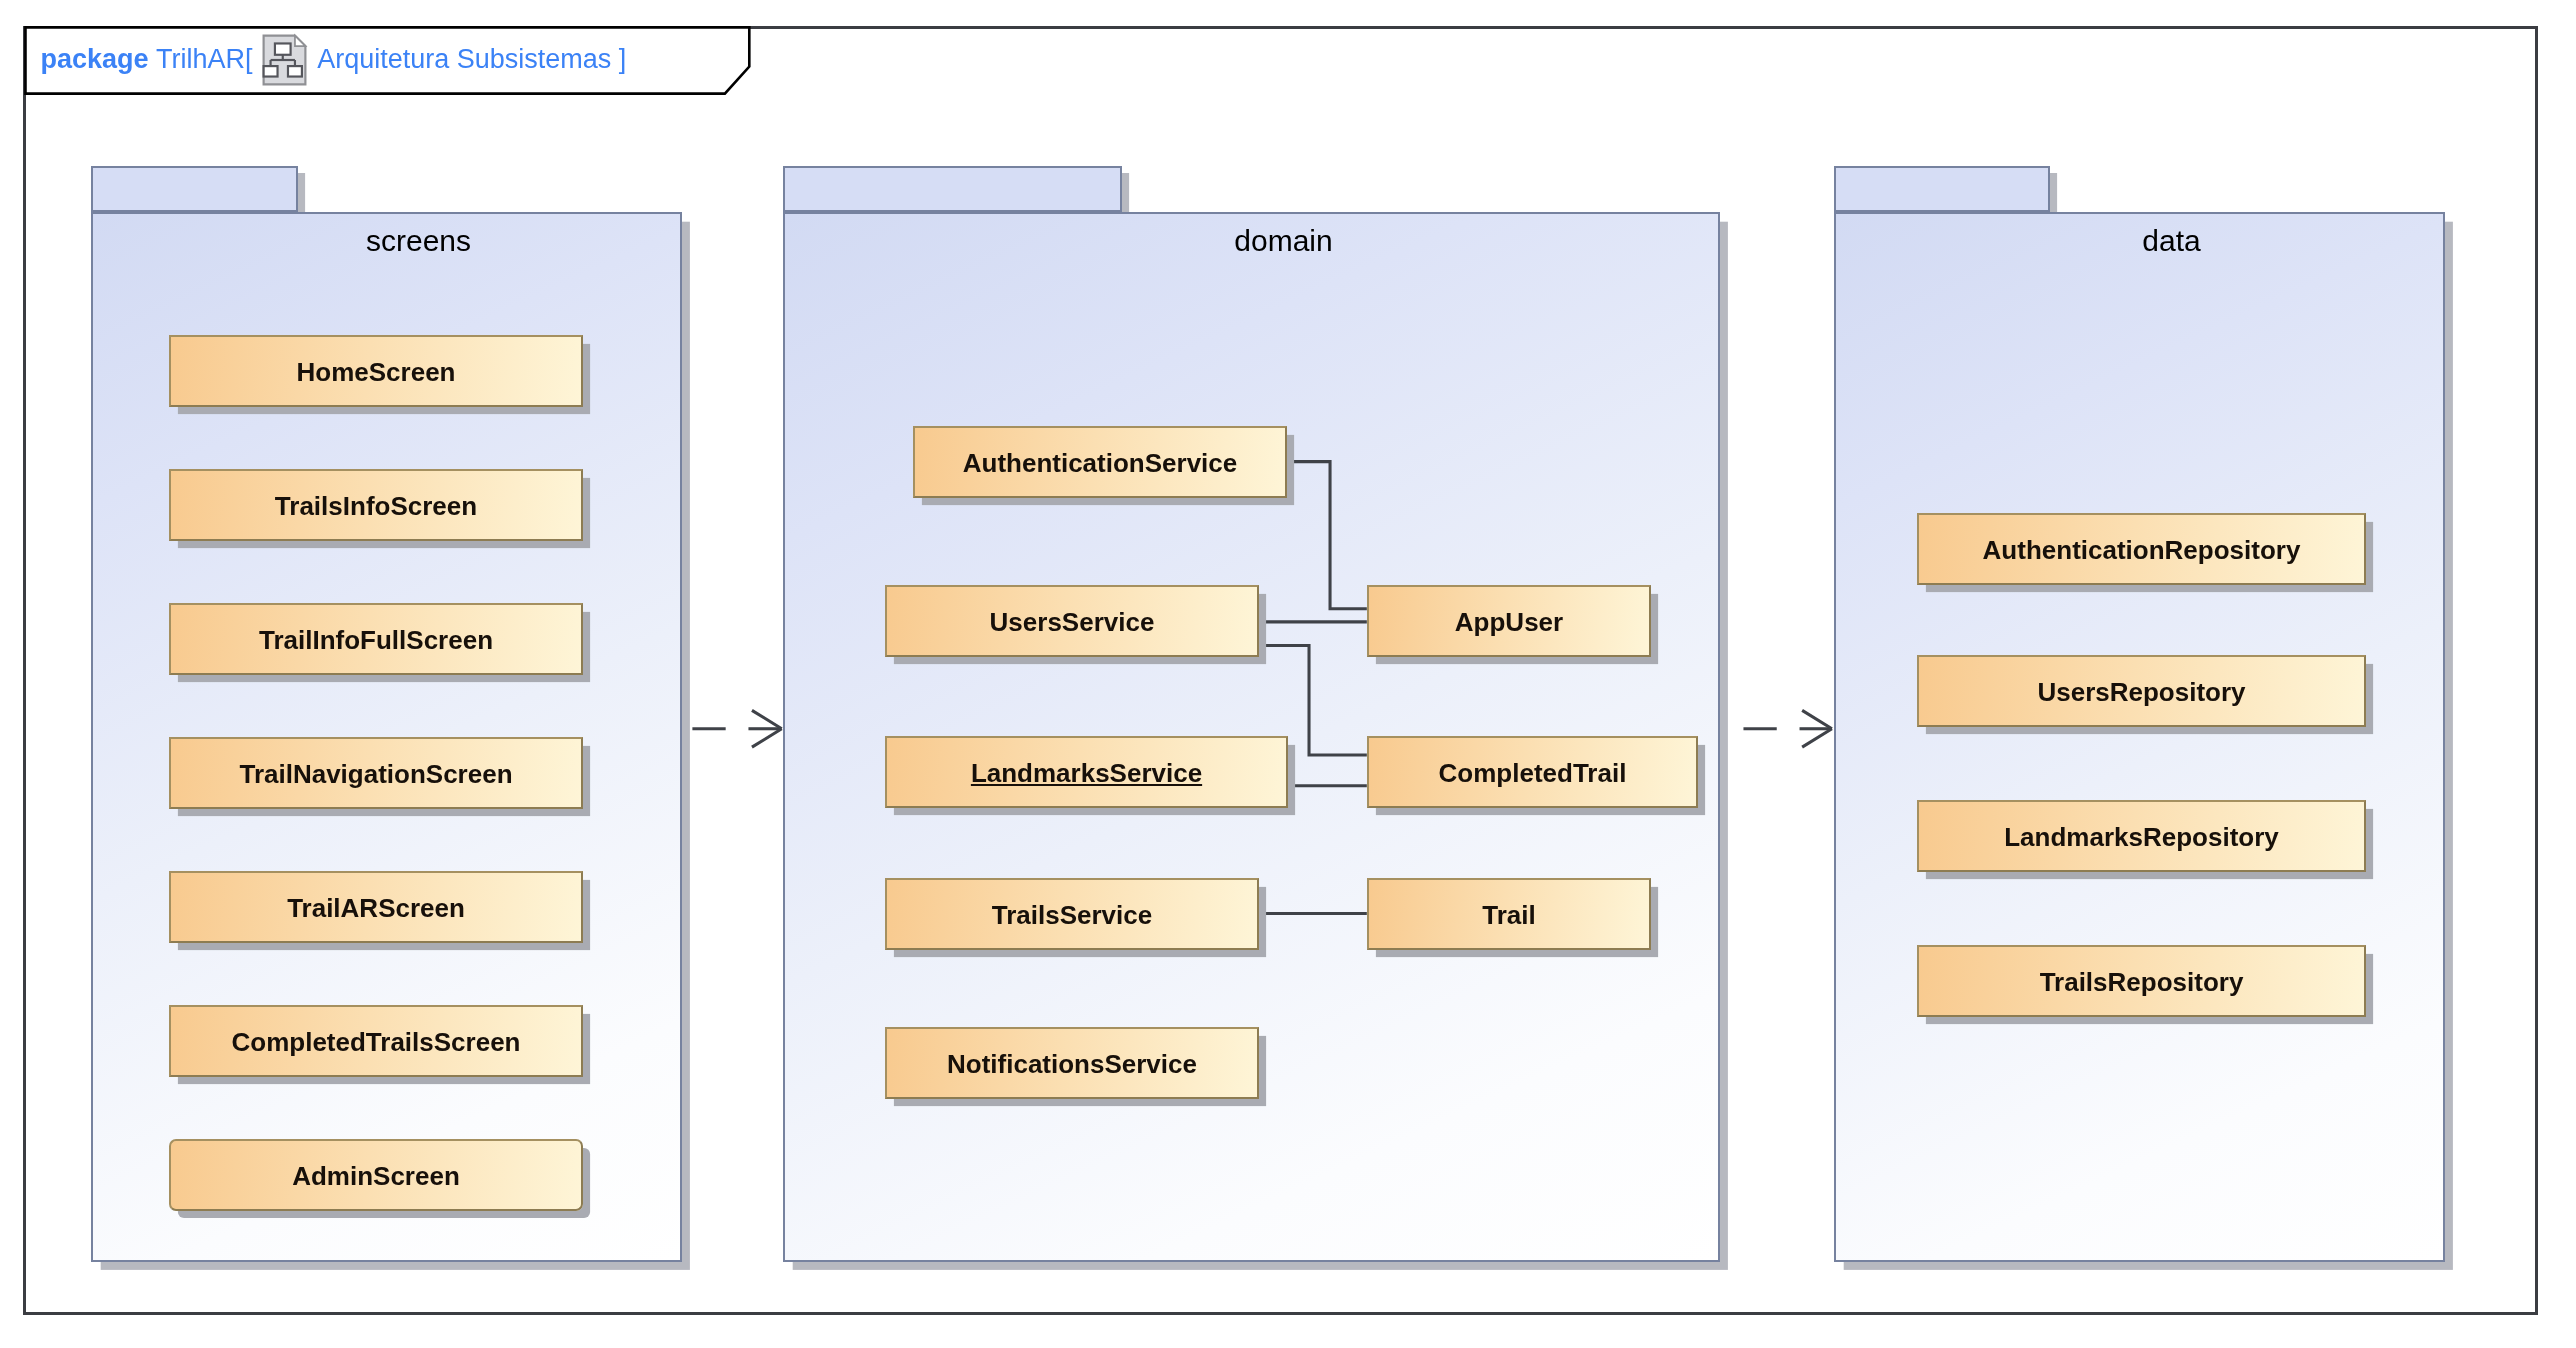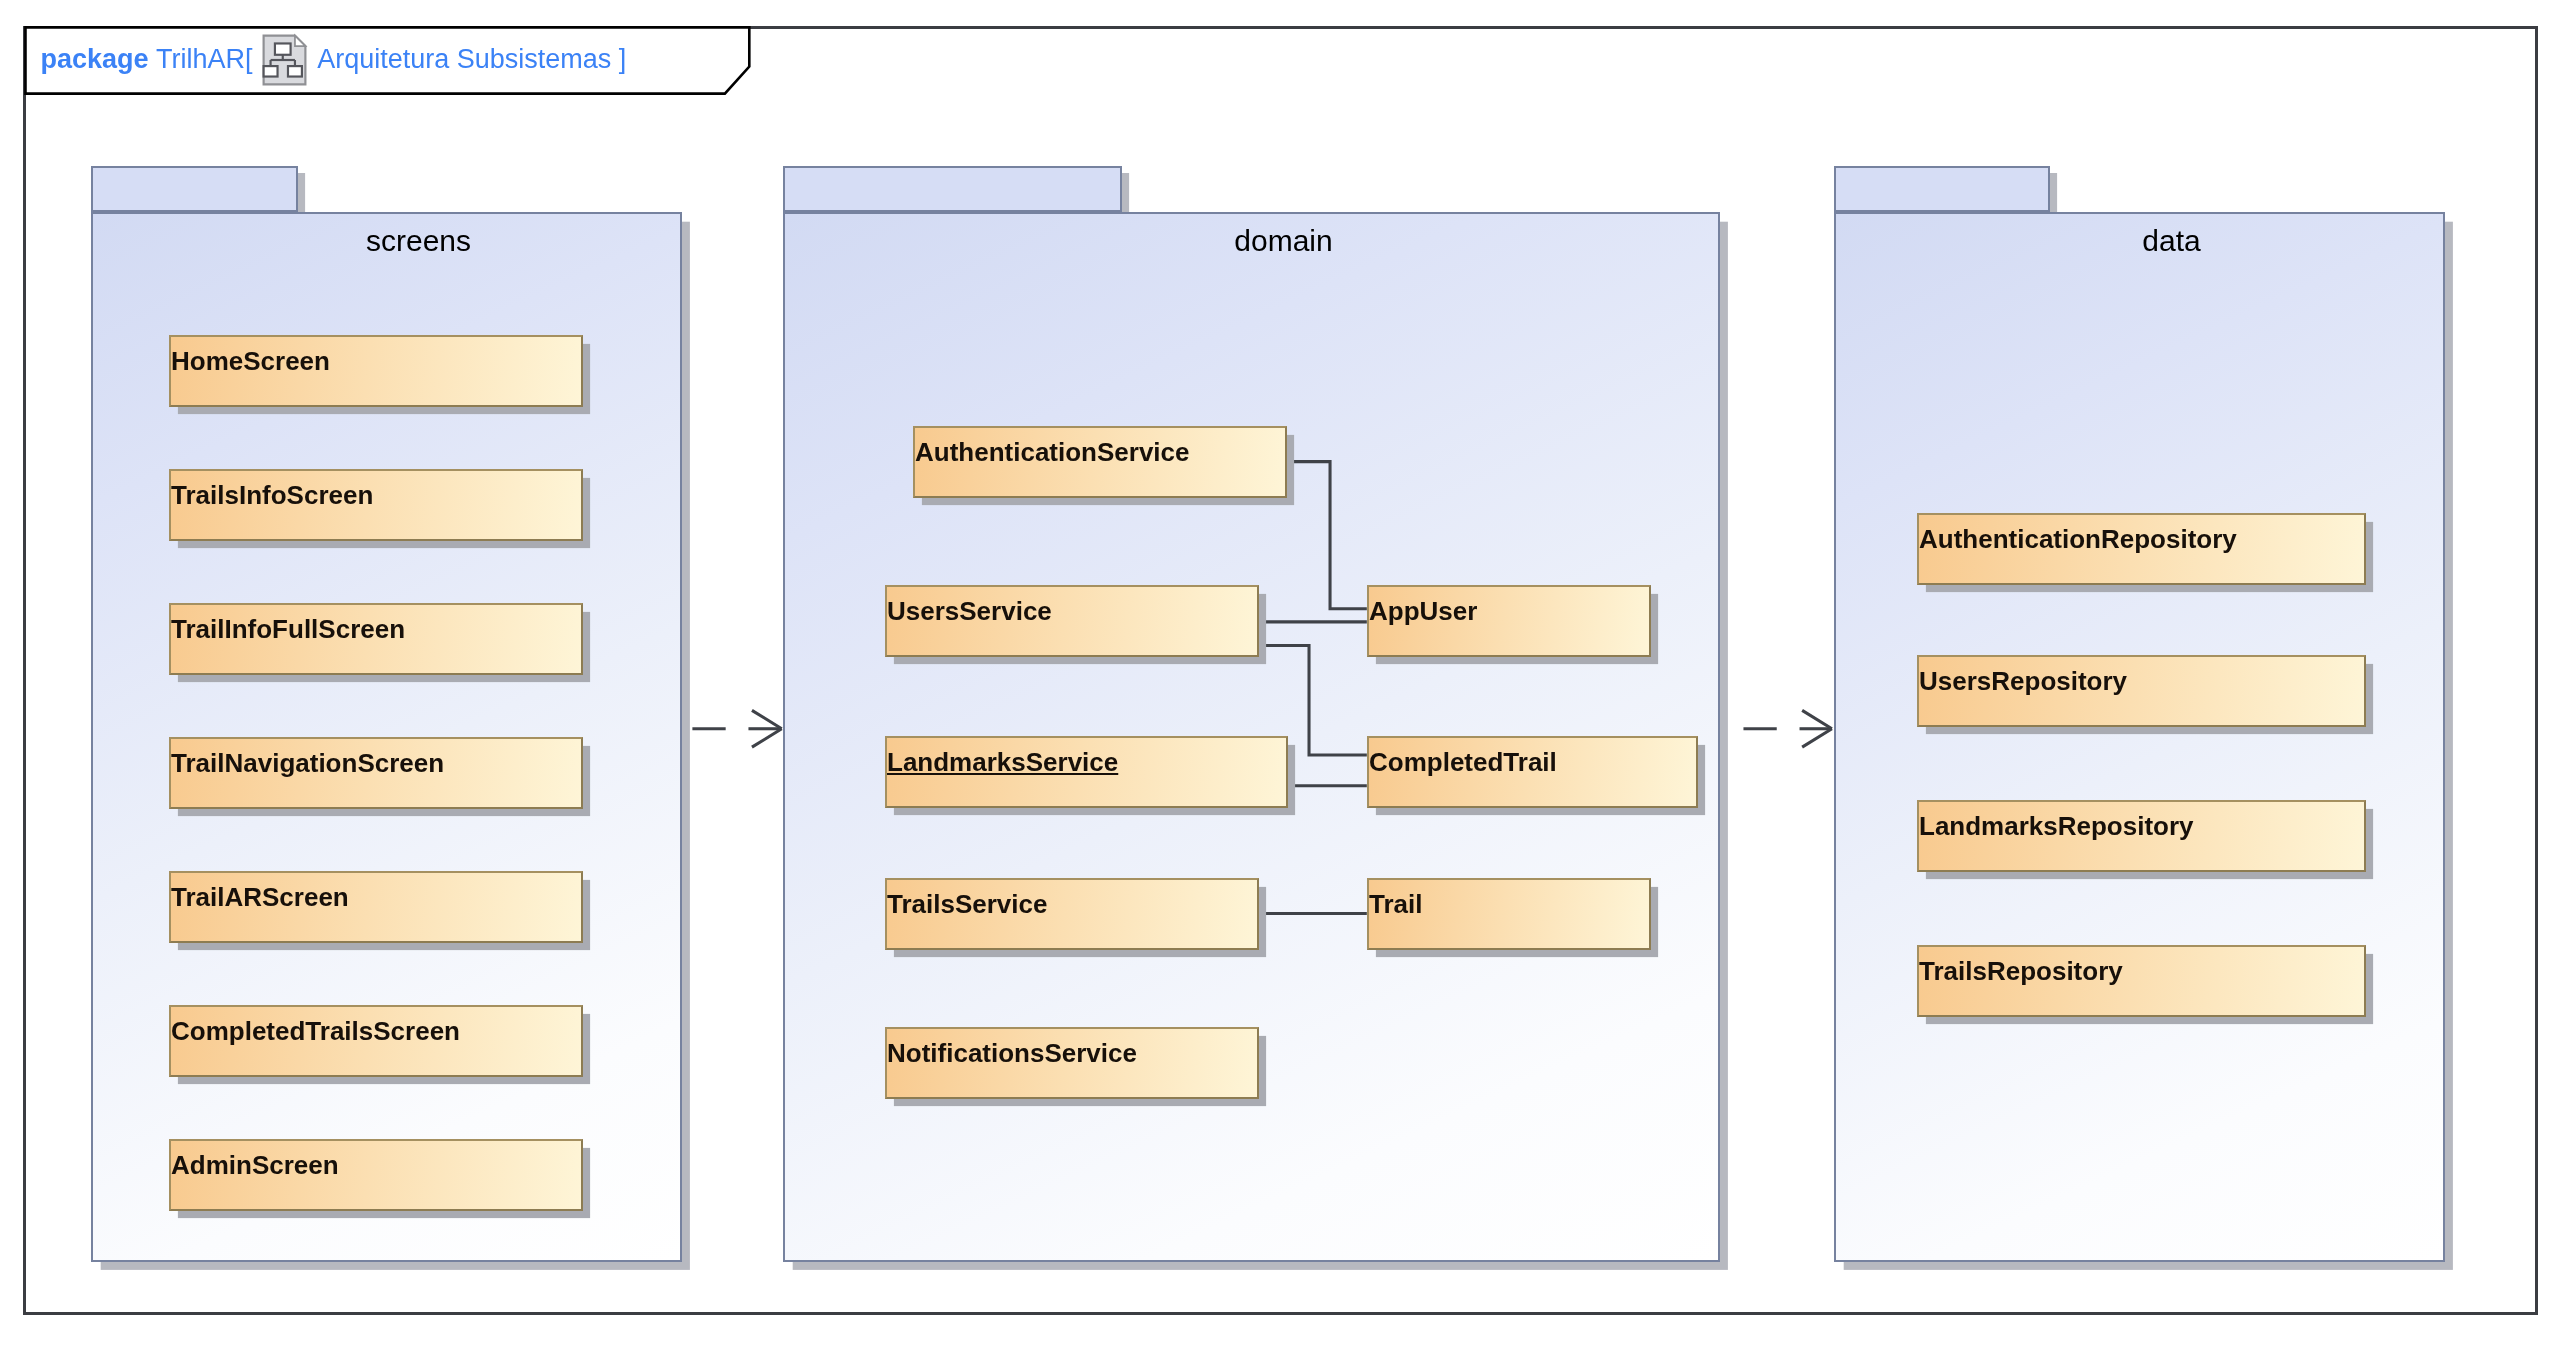--- a/index.html
+++ b/index.html
@@ -36,22 +36,22 @@
     position:absolute;top:224px;z-index:3;text-align:center;
     font-weight:normal;font-size:30px;color:#000;padding-left:32px;
   }
   
   .ubox{
     position:absolute;height:72px;box-sizing:border-box;z-index:5;
     background:linear-gradient(96deg,#f8c audio 0%);
     background:linear-gradient(96deg,#f8ca8f 0%,#fbdfb2 48%,#fef5d7 100%);
     border:2.6px solid #8d7c52;border-top-color:#a59060;border-left-color:#a59060;
     box-shadow:8px 8px 0 -0.9px #a9abb2;
-    display:flex;align-items:flex-start;
-    padding-top:9px;font-weight:bold;font-size:26px;color:#17100a;
+    display:flex;justify-content:center;align-items:flex-start;
+    padding-top:20px;font-weight:bold;font-size:26px;color:#17100a;
   }
   .wires{position:absolute;left:0;top:0;z-index:4;}
 </style>
 </head>
 <body>
 
 <div class="frame"></div>
 
 <svg class="title-tab-shape" width="738" height="75" viewBox="0 0 842 86">
   <polygon points="3,5 833,5 833,50 805,81 3,81" fill="#ffffff" stroke="#000000" stroke-width="3"></polygon>
@@ -116,21 +116,21 @@
   </div>
 <div class="ubox" style="left:169px;top:737px;width:414px;">
     <span>TrailNavigationScreen</span>
   </div>
 <div class="ubox" style="left:169px;top:871px;width:414px;">
     <span>TrailARScreen</span>
   </div>
 <div class="ubox" style="left:169px;top:1005px;width:414px;">
     <span>CompletedTrailsScreen</span>
   </div>
-<div class="ubox" style="left:169px;top:1139px;width:414px;">
+<div class="ubox" style="left:169px;top:1139px;width:414px;border-radius:7px;">
     <span>AdminScreen</span>
   </div>
 
 <div class="ubox" style="left:885px;top:426px;width:374px;margin-left:28px;">
     <span>AuthenticationService</span>
   </div>
 <div class="ubox" style="left:885px;top:585px;width:374px;">
     <span>UsersService</span>
   </div>
 <div class="ubox" style="left:885px;top:736px;width:403px;text-decoration:underline;">

